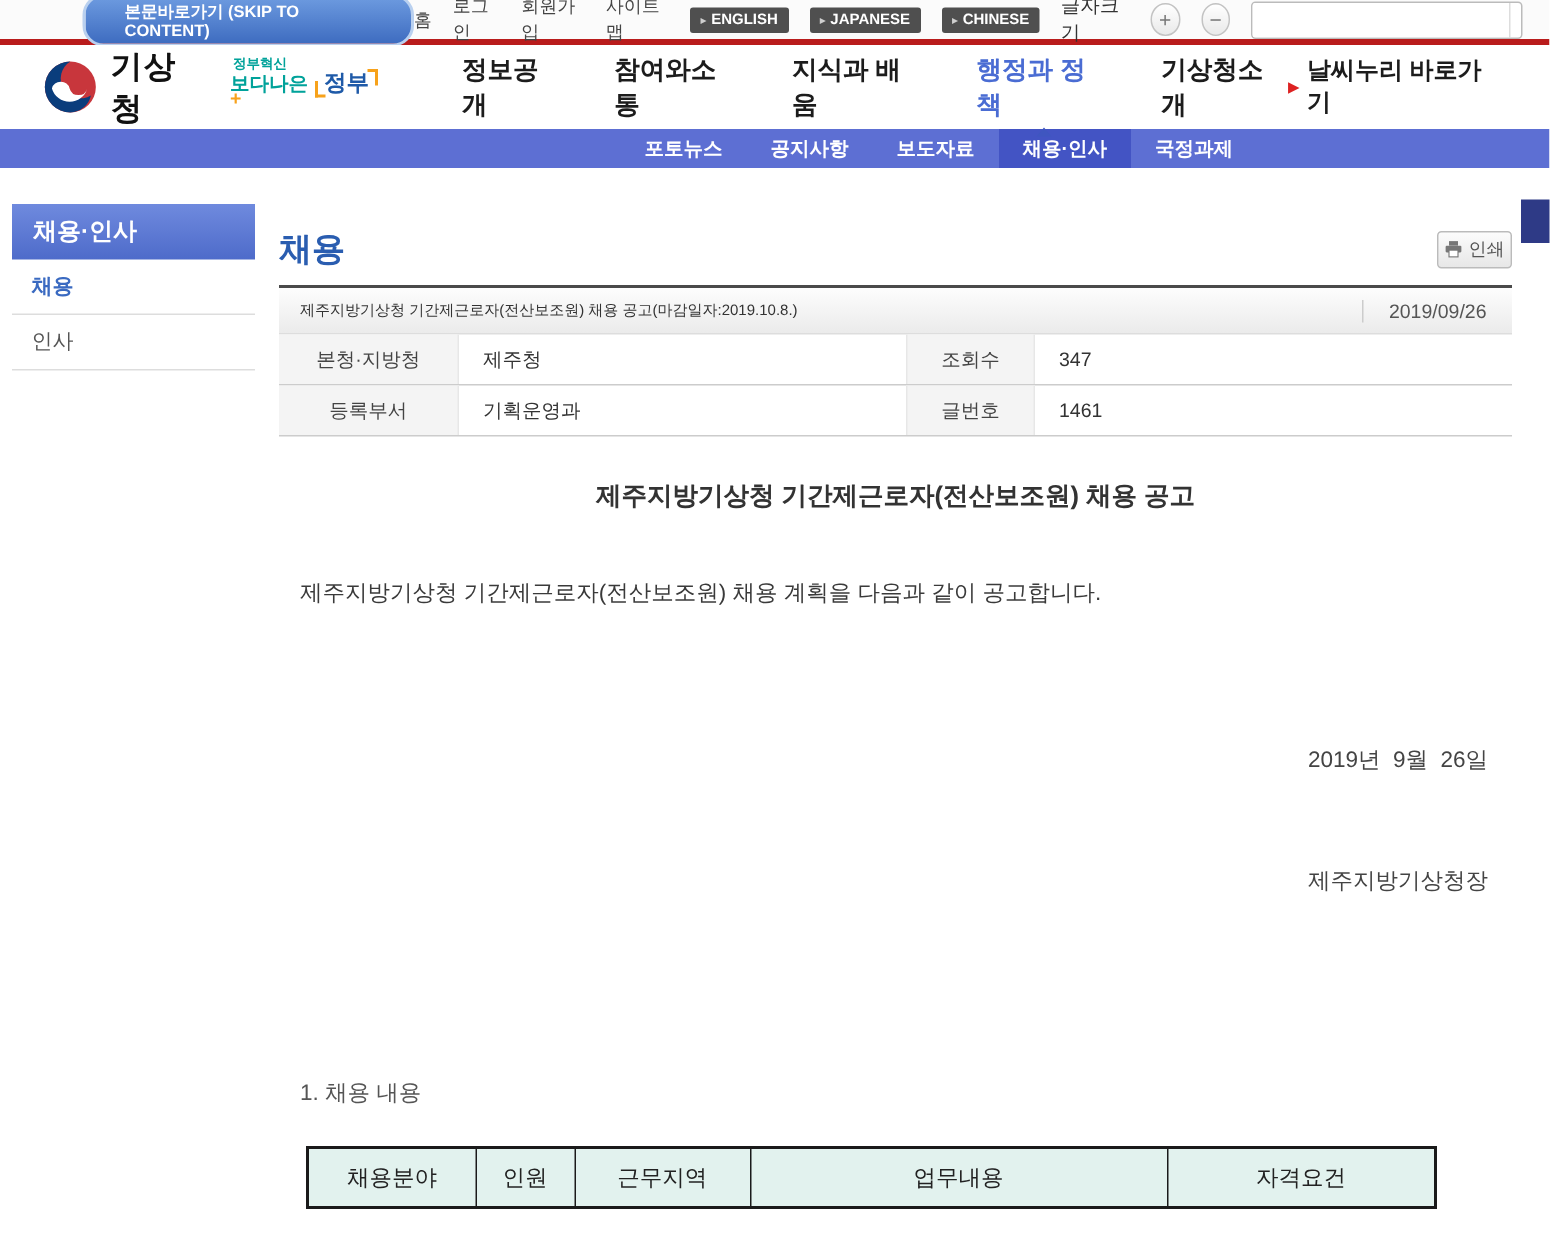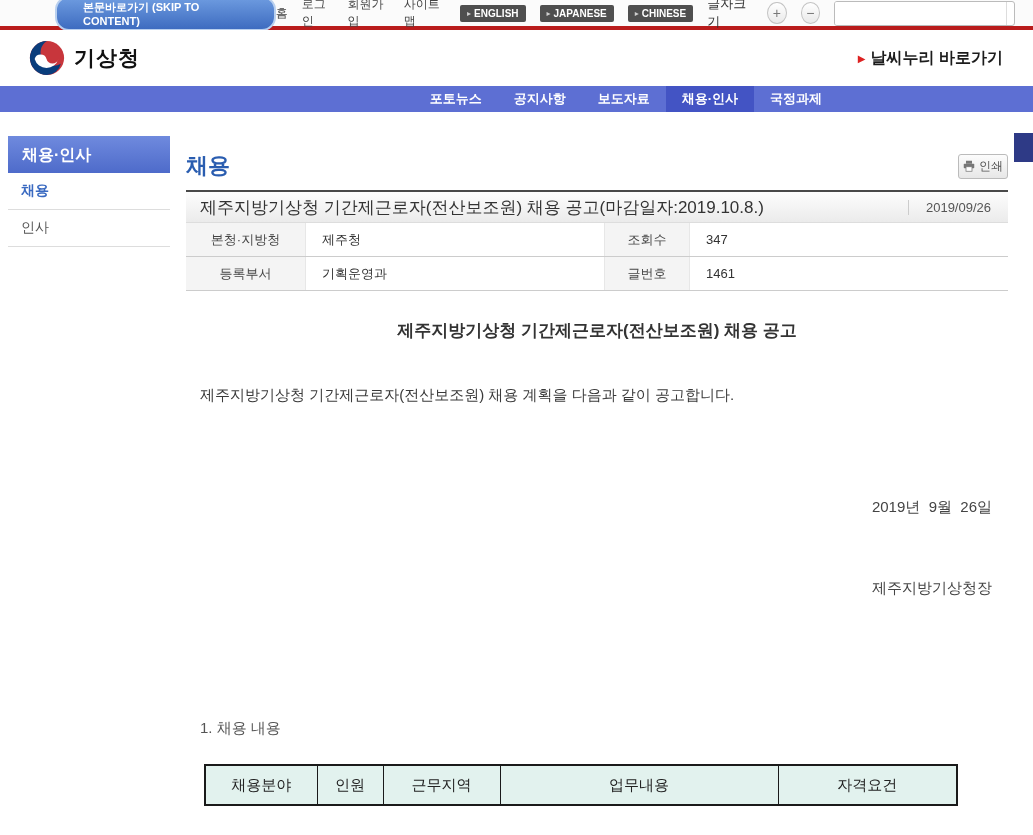--- a/index.html
+++ b/index.html
@@ -57,21 +57,21 @@
   .bc-link { cursor:pointer; }
   .bc-link.underline { text-decoration:underline; }
   .bc-last { font-weight:bold; color:#222; }
 
   .title-row { display:flex; align-items:center; margin-top:12px; height:36px; }
   .page-title { font-size:22px; font-weight:bold; color:#2a5db0; }
   .print-btn { margin-left:auto; display:inline-flex; align-items:center; gap:4px; border:1px solid #bbb; border-radius:3px; background:linear-gradient(#fcfcfc,#e7e7e7); font-size:12px; color:#555; padding:3px 4px; cursor:pointer; }
 
   .post-head { margin-top:6px; border-top:2px solid #4a4a4a; }
   .post-title-row { display:flex; align-items:center; height:31px; background:linear-gradient(#fdfdfd,#ebebeb); border-bottom:1px solid #ddd; }
-  .post-title { font-size:17px; color:#333; padding-left:14px; flex:1; }
+  .post-title { font-size:10px; color:#333; padding-left:14px; flex:1; }
   .post-date { width:100px; text-align:center; font-size:13px; color:#555; border-left:1px solid #ccc; }
   .meta-row { display:flex; align-items:stretch; height:34px; border-bottom:1px solid #ccc; }
   .meta-label { width:120px; background:#f4f4f4; font-size:13px; color:#444; display:flex; align-items:center; justify-content:center; border-right:1px solid #e7e7e7; }
   .meta-label.small { width:86px; border-left:1px solid #e7e7e7; }
   .meta-value { flex:1; font-size:13px; color:#333; display:flex; align-items:center; padding-left:16px; }
   .meta-value.fixed { flex:0 0 318px; }
 
   .doc { font-size:15px; color:#3a3a3a; }
   .doc-heading { text-align:center; font-size:17px; font-weight:bold; color:#333; margin-top:28px; }
   .doc-intro { margin-top:44px; padding-left:14px; }
@@ -116,21 +116,35 @@
 </div>
 
 <div class="header">
   <div class="logo">
     <svg width="38" height="38" viewBox="0 0 40 40">
       <circle cx="20" cy="20" r="18" fill="#c8363c"></circle>
       <path d="M20 2 A18 18 0 1 0 20 38 A15 15 0 0 0 34.5 26 A11 11 0 0 1 20 2 Z" fill="#0a3d7c"></path>
       <path d="M7 21 A13 13 0 0 0 32 21 A6.5 6.5 0 0 1 19.5 21 A6.5 6.5 0 0 0 7 21 Z" fill="#ffffff"></path>
     </svg>
     <span class="logo-text">기상청</span>
+    <span class="gov-mark">
+      <span class="gm-top">정부혁신</span>
+      <span class="gm-bottom">
+        <span class="teal">보다나은</span>
+        <span class="blue">정부</span><i class="gm-plus">+</i>
+      </span>
+    </span>
   </div>
+  <nav class="main-nav">
+    <span class="nav-item">정보공개</span>
+    <span class="nav-item">참여와소통</span>
+    <span class="nav-item">지식과 배움</span>
+    <span class="nav-item active">행정과 정책</span>
+    <span class="nav-item">기상청소개</span>
+  </nav>
   <span class="weather">
     <i class="red-arr">▶</i>
     <span class="weather-text">날씨누리 바로가기</span>
   </span>
 </div>
 
 <div class="subnav">
   <span class="subnav-item">포토뉴스</span>
   <span class="subnav-item">공지사항</span>
   <span class="subnav-item">보도자료</span>

